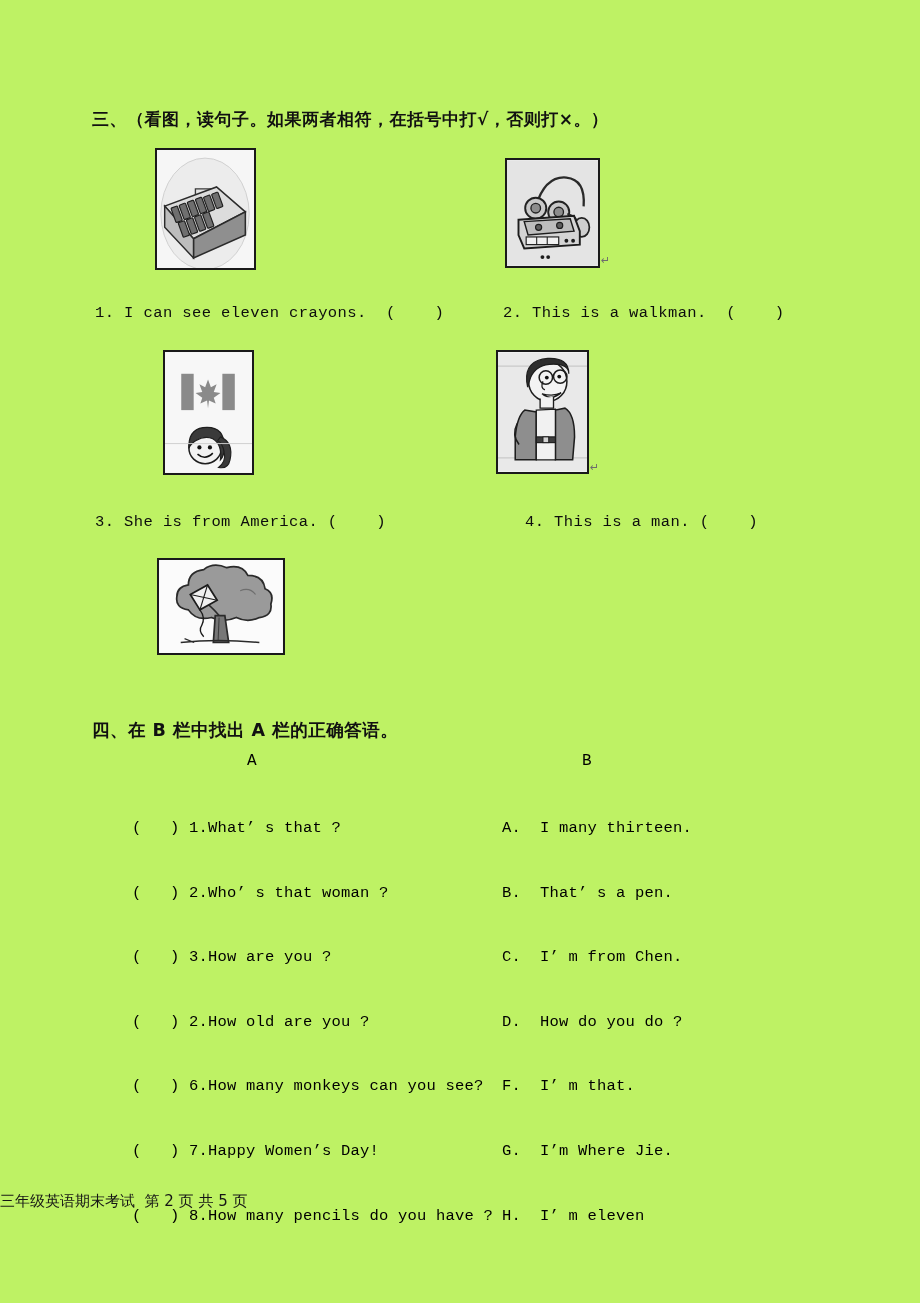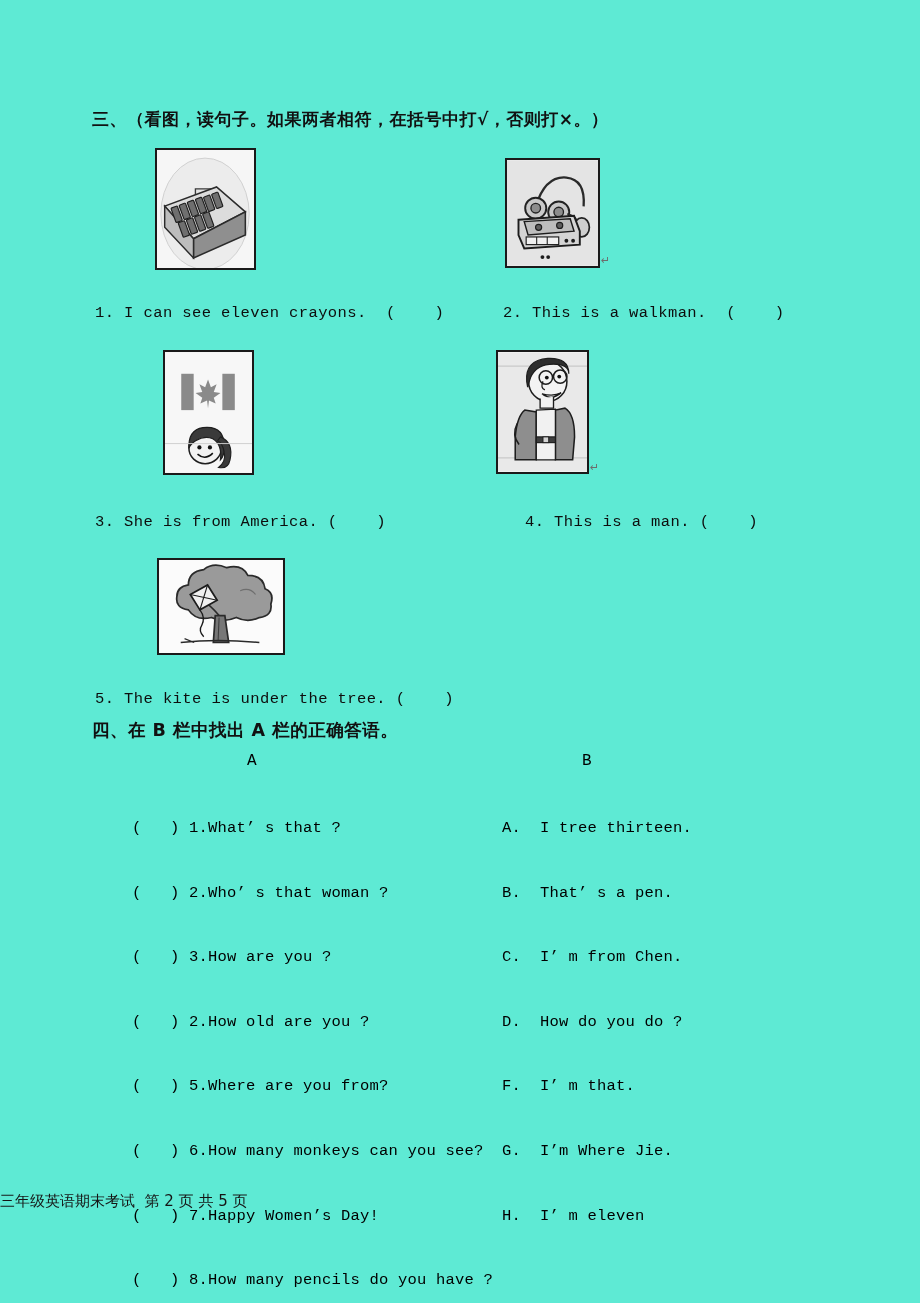--- a/index.html
+++ b/index.html
@@ -12,21 +12,21 @@
     height: 1303px;
     position: relative;
     font-family: "Liberation Serif", serif;
     color: #000000;
     overflow: hidden;
   }
 
   .page {
     position: absolute;
     inset: 0;
-    background: #5eead4;
+    background: #bef264;
   }
 
   
   .sec-heading {
     position: absolute;
     font-family: "DejaVu Sans", sans-serif;
     font-size: 17px;
     font-weight: 600;
     letter-spacing: 0.5px;
     white-space: nowrap;
@@ -263,47 +263,45 @@
         <line x1="50" y1="26" x2="42" y2="52" stroke="#1c1c1c" stroke-width="1.2"></line>
 
         <path d="M42 52 Q48 60 44 68 Q40 74 46 80" fill="none" stroke="#1c1c1c" stroke-width="1.4"></path>
       </g>
 
       <path d="M22 86 Q60 82 104 86" fill="none" stroke="#2a2a2a" stroke-width="1.6"></path>
       <path d="M26 82 L36 86" stroke="#2a2a2a" stroke-width="1.2" fill="none"></path>
     </svg>
   </div>
 
-  <div class="eng q-line" style="left:95px; top:690px;">5. The kite is under the tree. (    )</div>
 
   <div class="sec-heading" id="sec4-heading">四、在 B 栏中找出 A 栏的正确答语。</div>
 
   <div class="col-head" id="colA-head">A</div>
   <div class="col-head" id="colB-head">B</div>
 
   <ul class="match-list" id="colA-list">
     <li>(   ) 1.What’ s that ?</li>
     <li>(   ) 2.Who’ s that woman ?</li>
     <li>(   ) 3.How are you ?</li>
     <li>(   ) 2.How old are you ?</li>
-    <li>(   ) 5.Where are you from?</li>
     <li>(   ) 6.How many monkeys can you see?</li>
     <li>(   ) 7.Happy Women’s Day!</li>
     <li>(   ) 8.How many pencils do you have ?</li>
     
     
     
     
     
     
     
   </ul>
 
   <ul class="match-list" id="colB-list">
-    <li>A.  I tree thirteen.</li>
+    <li>A.  I many thirteen.</li>
     <li>B.  That’ s a pen.</li>
     <li>C.  I’ m from Chen.</li>
     <li>D.  How do you do ?</li>
     <li>F.  I’ m that.</li>
     <li>G.  I’m Where Jie.</li>
     <li>H.  I’ m eleven</li>
     
     
     
     

